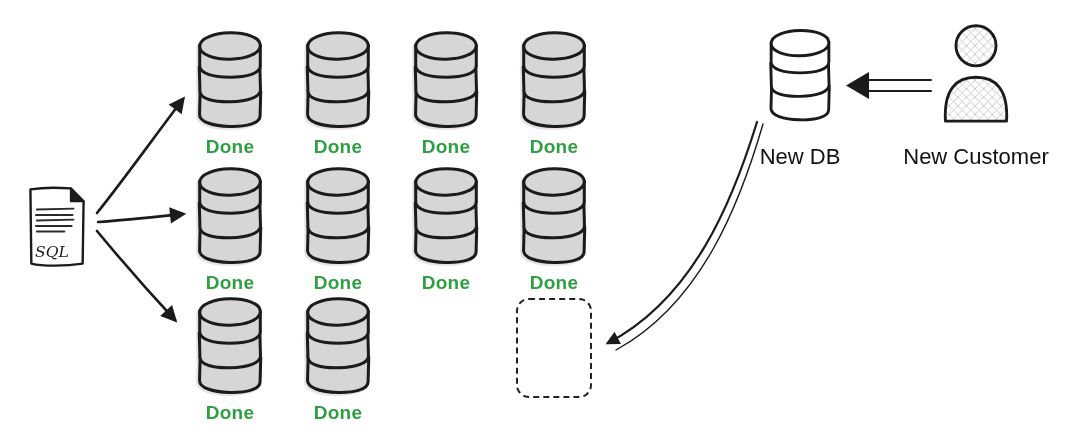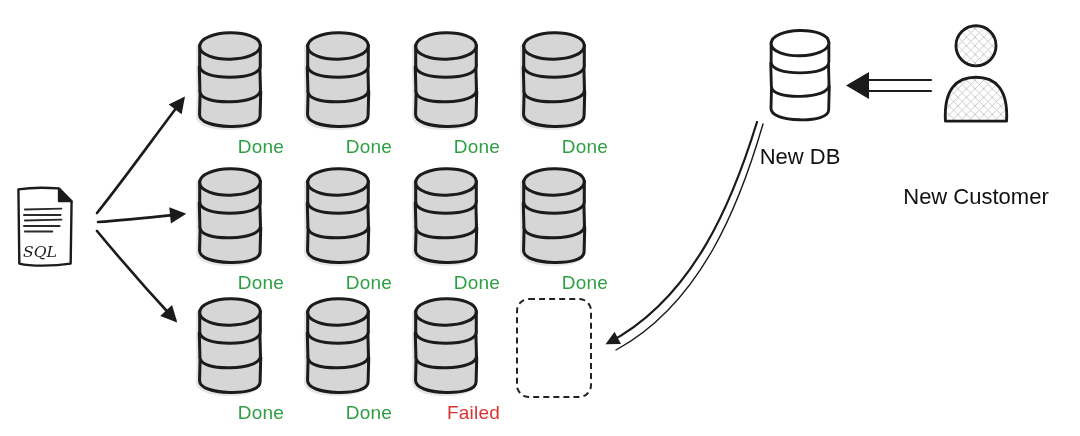--- a/index.html
+++ b/index.html
@@ -22,49 +22,49 @@
   .db {
     display: block;
     width: 80px; height: 106px;
     filter: drop-shadow(-2px 2px 0 rgba(0,0,0,0.10));
   }
   .db      { --dbfill: var(--db_gray, #d6d6d6); }
   .db--white { --dbfill: var(--new_db_fill, #ffffff); }
   .status {
     position: absolute;
     top: 108px; left: -14px; right: -14px;
-    text-align: right;
+    text-align: center;
     font-size: 19px;
-    font-weight: 400;
+    font-weight: 700;
     letter-spacing: .2px;
   }
   .status.done   { color: var(--done_green, #2f9e44); }
   .status.failed { color: var(--failed_red, #e03131); }
   .placeholder {
     position: absolute;
     left: 516px; top: 298px;
     width: 72px; height: 96px;
     border: 2.4px dashed #222;
     border-radius: 13px;
     background: transparent;
   }
-  .sql-doc { position: absolute; left: 12px; top: 182px; width: 66px; height: 88px; }
+  .sql-doc { position: absolute; left: 24px; top: 182px; width: 66px; height: 88px; }
   .sql-doc svg { display: block; width: 66px; height: 88px; }
   .person { position: absolute; left: 932px; top: 20px; width: 88px; height: 105px; }
   .person svg { display: block; width: 88px; height: 105px; }
   .newdb { position: absolute; left: 762px; top: 26px; }
   .newdb .db { width: 76px; height: 101px; filter: none; }
   .side-label {
     position: absolute;
     text-align: center;
     font-size: 22px;
     color: #111;
   }
   .side-label.newdb-label { left: 730px; top: 144px; width: 140px; }
-  .side-label.customer-label { left: 889px; top: 144px; width: 174px; margin-top: 40px; }
+  .side-label.customer-label { left: 889px; top: 144px; width: 174px; }
   .sql-text {
     font-family: "DejaVu Serif", serif;
     font-style: italic;
     font-size: 17px;
     fill: #1b1b1b;
   }
 </style>
 </head>
 <body>
 
@@ -172,26 +172,20 @@
         <use href="#db-shape"></use>
       </svg>
     <div class="status done">Done</div>
   </div>
   <div class="db-cell" style="left:298px;top:294px">
     <svg class="db" viewBox="0 0 84 112">
         <use href="#db-shape"></use>
       </svg>
     <div class="status done">Done</div>
   </div>
-  <div class="db-cell" style="left:406px;top:294px">
-    <svg class="db" viewBox="0 0 84 112">
-        <use href="#db-shape"></use>
-      </svg>
-    <div class="status failed">Failed</div>
-  </div>
 
   <div class="placeholder"></div>
 
   <div class="newdb">
     <svg class="db db--white" viewBox="0 0 84 112">
         <use href="#db-shape"></use>
       </svg>
   </div>
   <div class="side-label newdb-label">New DB</div>
 

